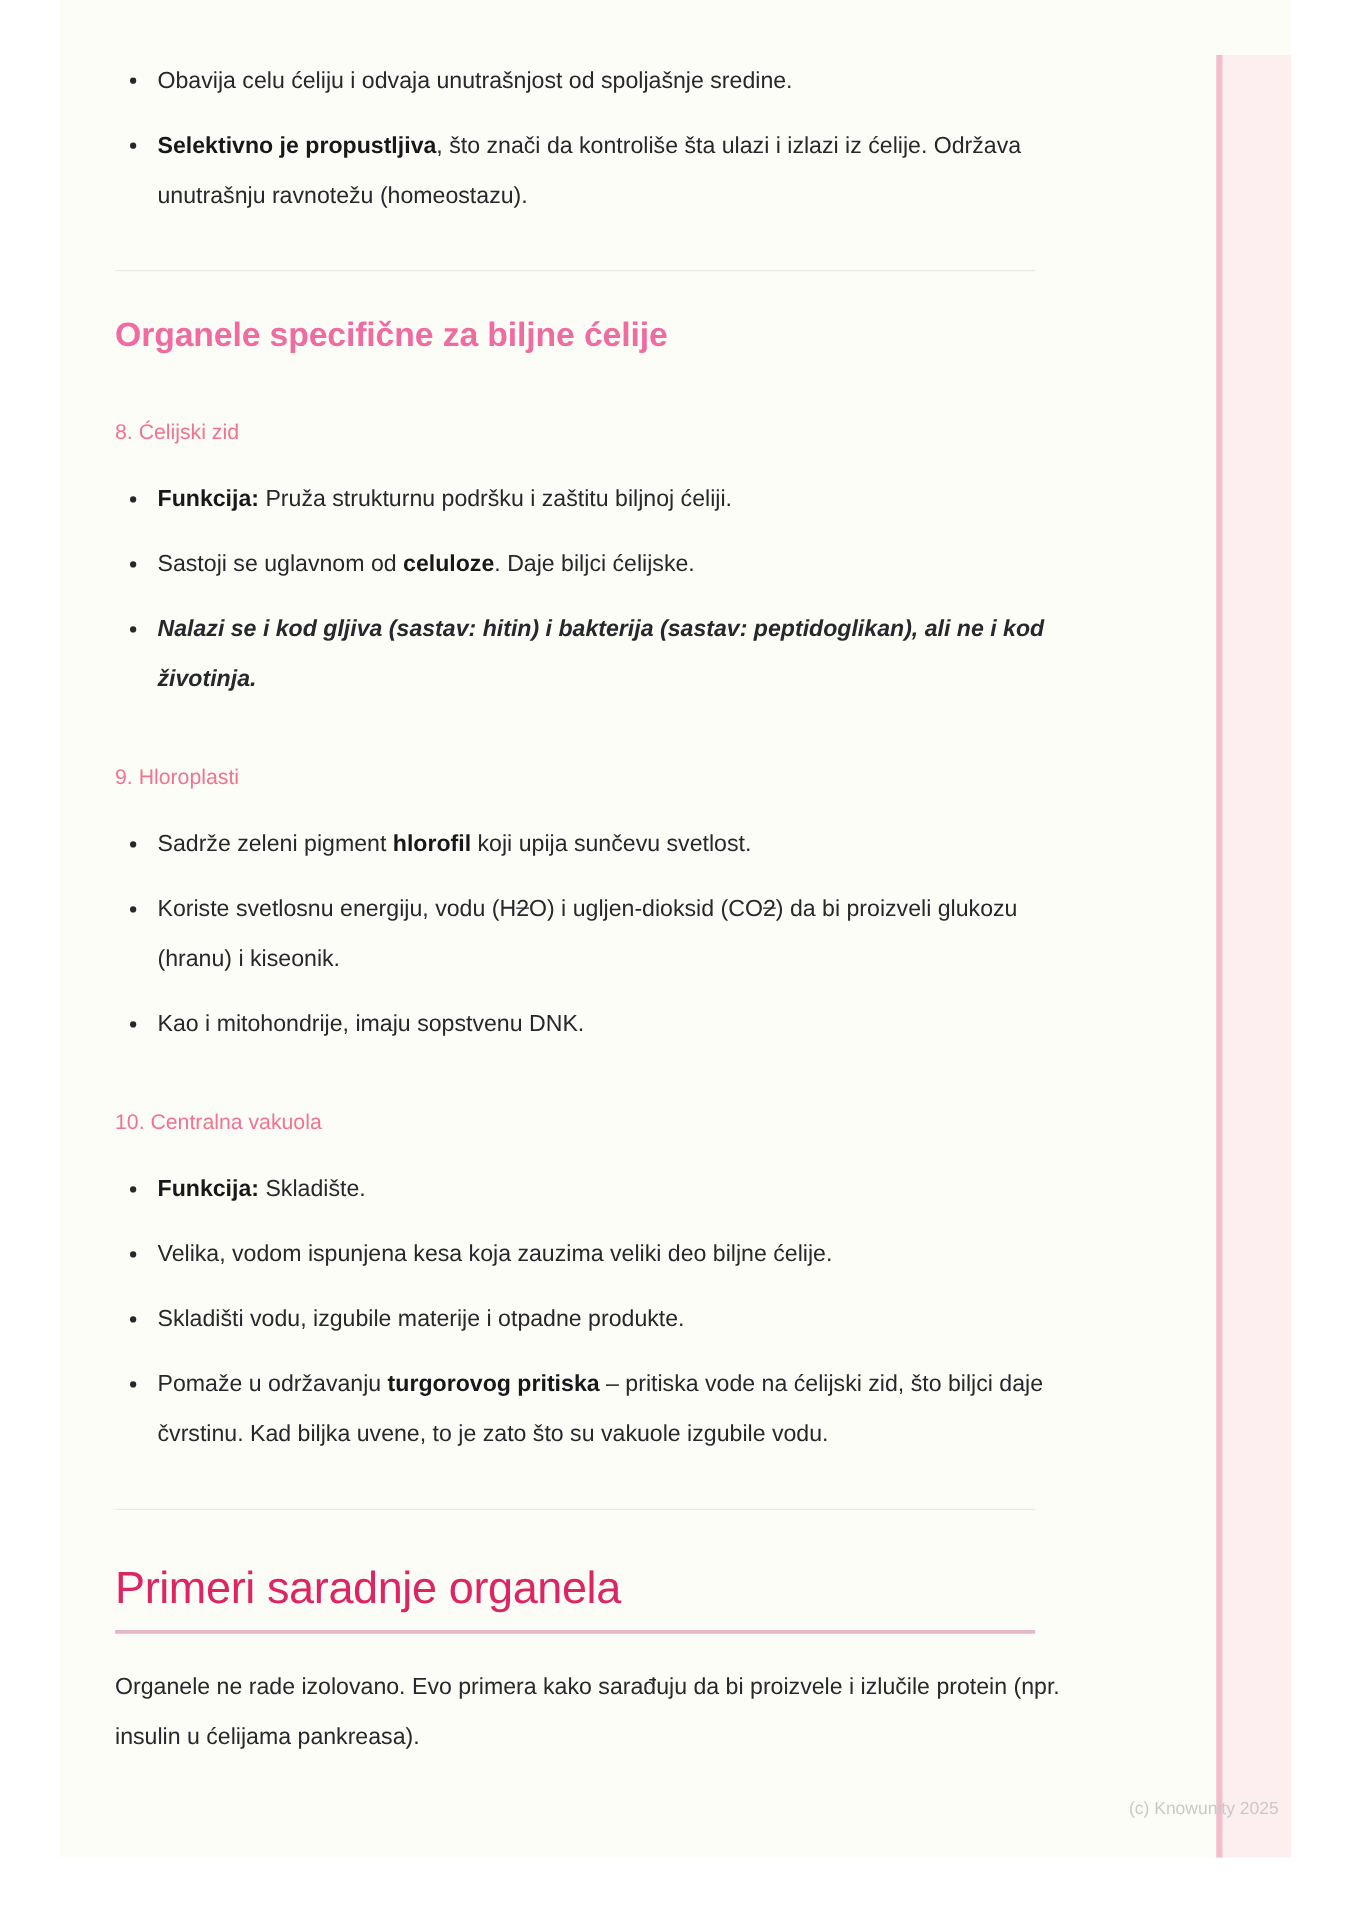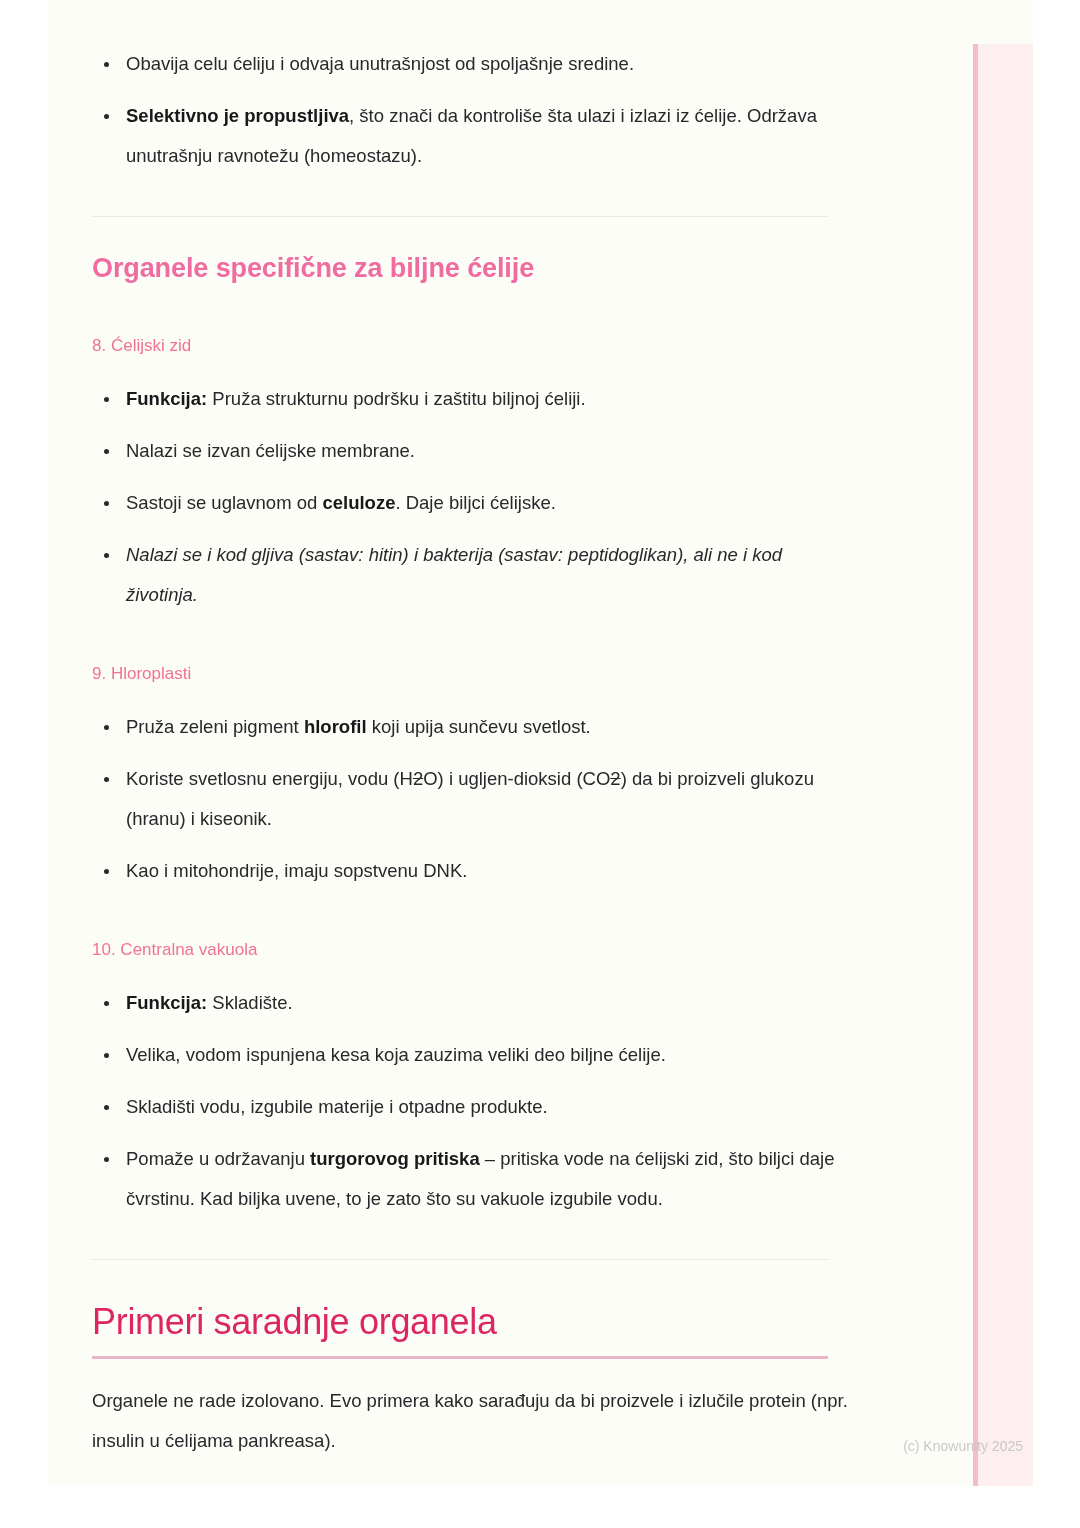--- a/index.html
+++ b/index.html
@@ -78,20 +78,21 @@
     position: absolute;
     left: 12px;
     top: 18px;
     width: 5px;
     height: 5px;
     border-radius: 50%;
     background: #26282b;
   }
   ul.bullets li.italic {
     font-style: italic;
+    font-weight: bold;
   }
   b, strong { font-weight: 700; color: #16181a; }
   .strike { text-decoration: line-through; }
 
   hr.sep {
     border: none;
     border-top: 1px solid #e9e9e6;
     margin: 0;
     width: 736px;
   }
@@ -175,29 +176,28 @@
 
     <h2 class="sec">Organele specifične za biljne ćelije</h2>
 
     <div class="gap-46"></div>
 
     <div id="plant-subsections">
         <h3 class="sub">8. Ćelijski zid</h3>
         <div style="height: 18px;"></div>
         <ul class="bullets">
           <li><strong>Funkcija:</strong><span> Pruža strukturnu podršku i zaštitu biljnoj ćeliji.</span></li>
-          <li><span>Nalazi se izvan ćelijske membrane.</span></li>
           <li><span>Sastoji se uglavnom od </span><strong>celuloze</strong><span>. Daje biljci ćelijske.</span></li>
           <li class="italic"><span>Nalazi se i kod gljiva (sastav: hitin) i bakterija (sastav: peptidoglikan), ali ne i kod životinja.</span></li>
         </ul>
         <div style="height: 44px;"></div>
         <h3 class="sub">9. Hloroplasti</h3>
         <div style="height: 18px;"></div>
         <ul class="bullets">
-          <li><span>Pruža zeleni pigment </span><strong>hlorofil</strong><span> koji upija sunčevu svetlost.</span></li>
+          <li><span>Sadrže zeleni pigment </span><strong>hlorofil</strong><span> koji upija sunčevu svetlost.</span></li>
           <li><span>Koriste svetlosnu energiju, vodu (H</span><span class="strike">2</span><span>O) i ugljen-dioksid (CO</span><span class="strike">2</span><span>) da bi proizveli glukozu (hranu) i kiseonik.</span></li>
           <li><span>Kao i mitohondrije, imaju sopstvenu DNK.</span></li>
         </ul>
         <div style="height: 44px;"></div>
         <h3 class="sub">10. Centralna vakuola</h3>
         <div style="height: 18px;"></div>
         <ul class="bullets">
           <li><strong>Funkcija:</strong><span> Skladište.</span></li>
           <li><span>Velika, vodom ispunjena kesa koja zauzima veliki deo biljne ćelije.</span></li>
           <li><span>Skladišti vodu, izgubile materije i otpadne produkte.</span></li>

